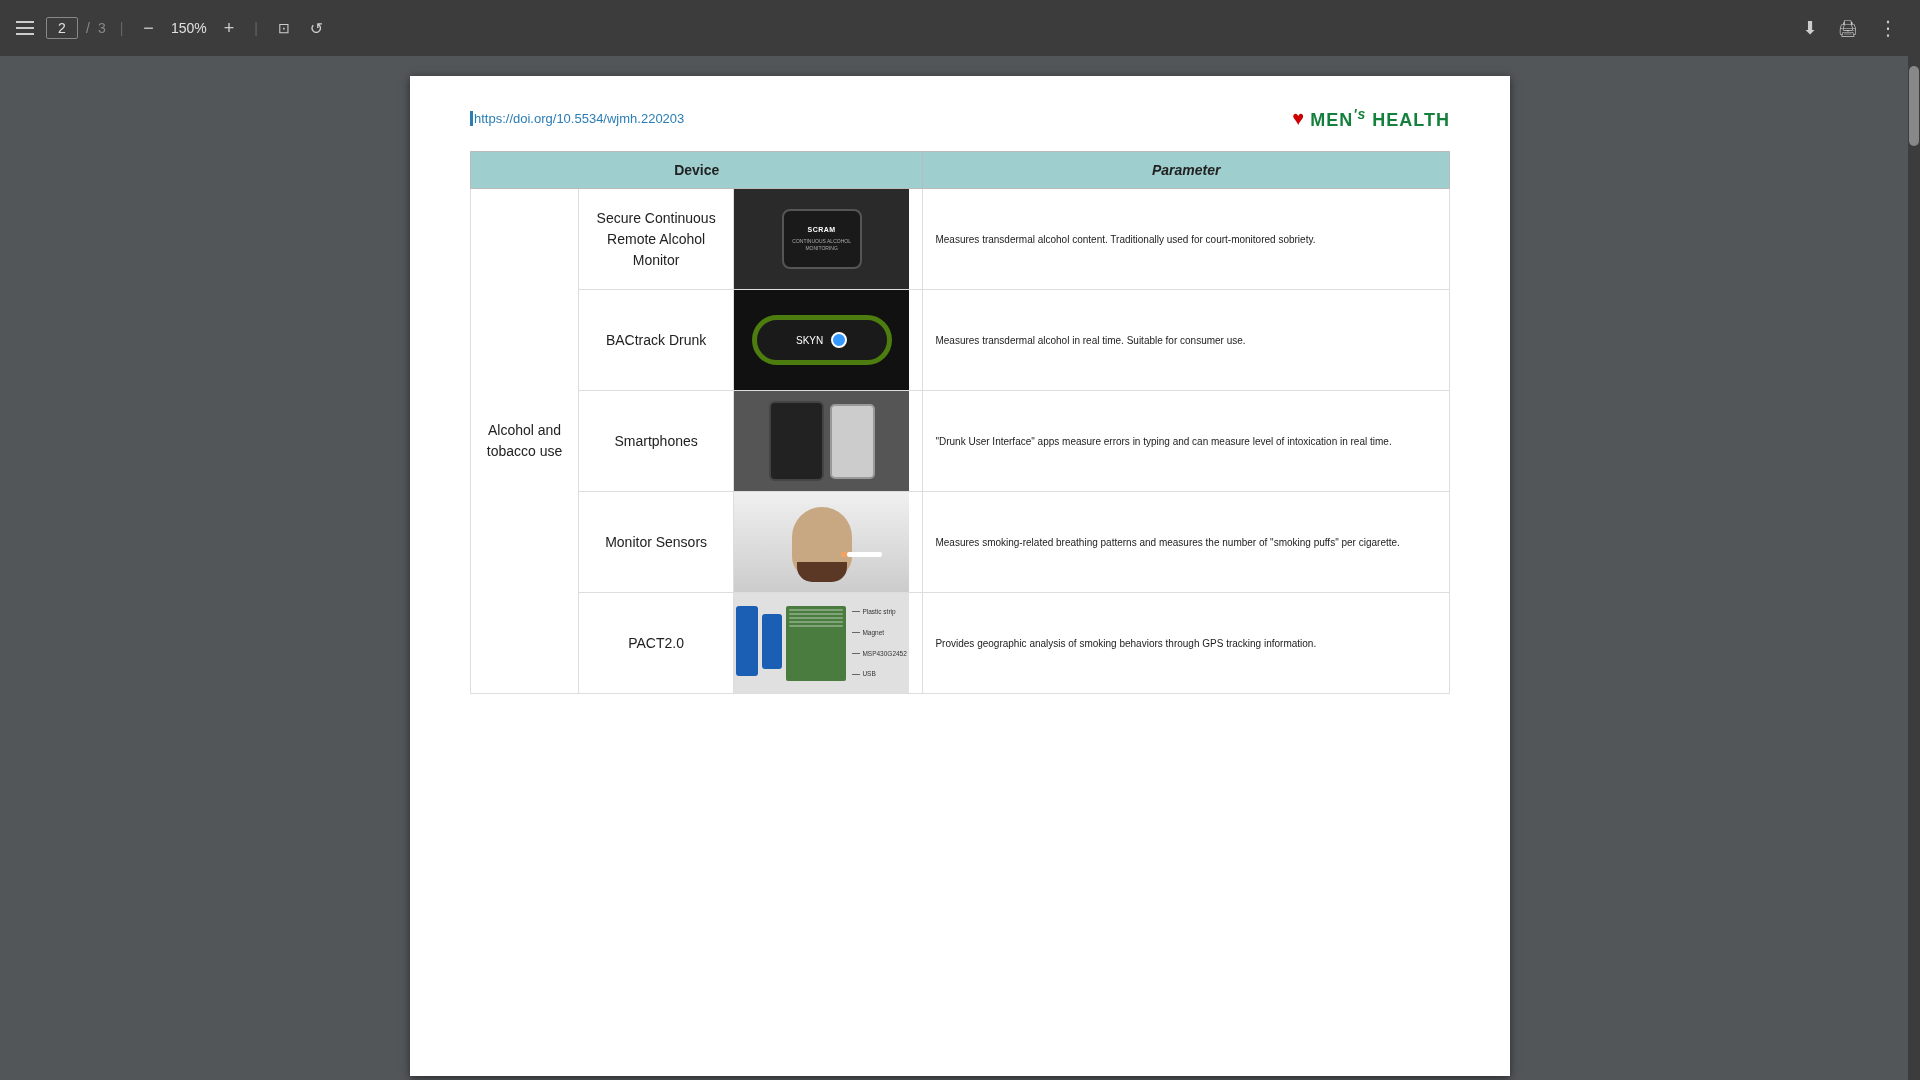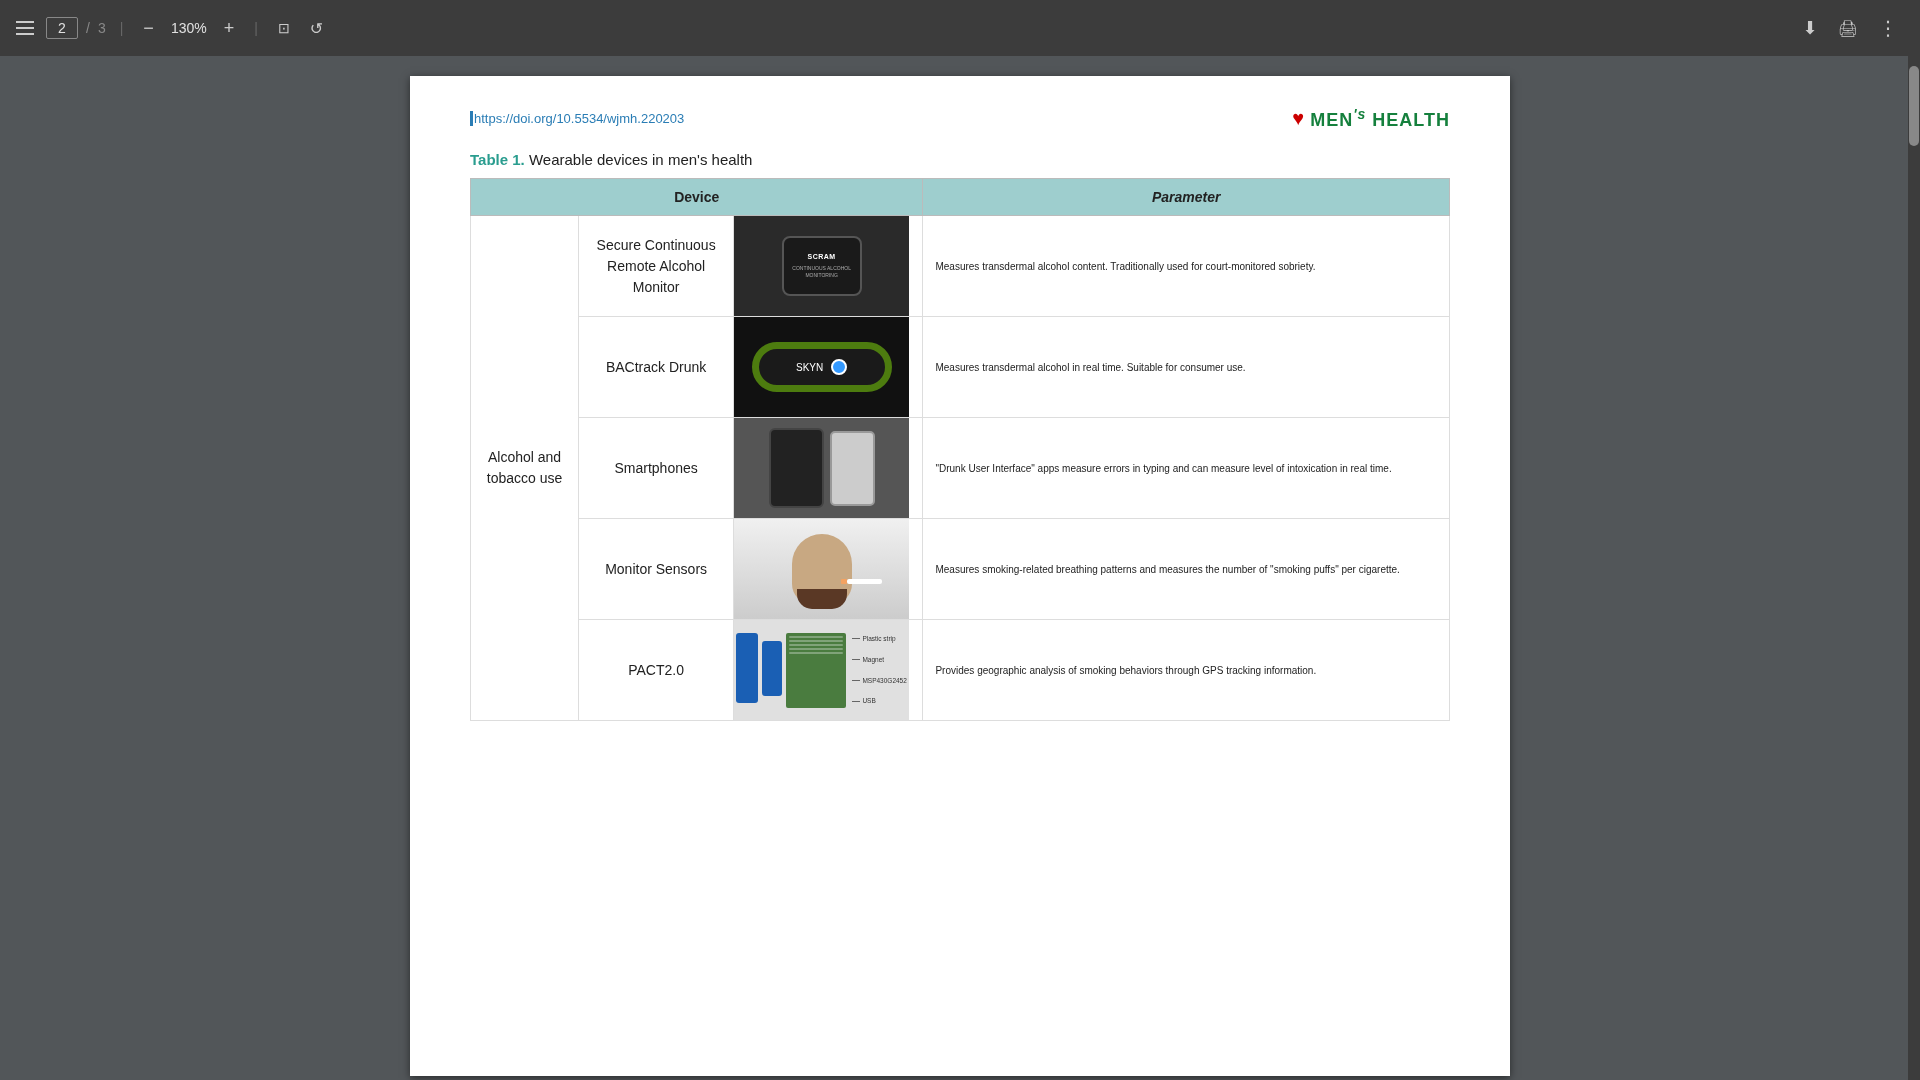--- a/index.html
+++ b/index.html
@@ -257,21 +257,21 @@
     }
     .bactrack-body {
       width: 140px;
       height: 50px;
       background: #1a1a1a;
       border-radius: 25px;
       display: flex;
       align-items: center;
       justify-content: center;
       gap: 8px;
-      border: 7px solid #4d7c0f;
+      border: 5px solid #4d7c0f;
     }
     .bactrack-dot {
       width: 16px;
       height: 16px;
       background: #3399ff;
       border-radius: 50%;
       border: 2px solid #fff;
     }
     .bactrack-text {
       color: #fff;
@@ -442,21 +442,21 @@
   </div>
 
   <div class="toolbar-nav">
     <input class="page-input" type="text" value="2" style="">
     <span class="toolbar-sep">/</span>
     <span class="toolbar-sep">3</span>
 
     <span class="toolbar-sep" style="margin: 0 6px; color:#666">|</span>
 
     <button class="toolbar-btn">−</button>
-    <span class="zoom-value">130%</span>
+    <span class="zoom-value">150%</span>
     <button class="toolbar-btn">+</button>
 
     <span class="toolbar-sep" style="margin: 0 6px; color:#666">|</span>
 
     <button class="toolbar-btn" style="font-size:14px">⊡</button>
     <button class="toolbar-btn" style="font-size:16px">↺</button>
   </div>
 
   <div class="toolbar-right">
     <button class="toolbar-btn" style="font-size:18px">⬇</button>
@@ -469,24 +469,20 @@
   <div class="pdf-page">
 
     <div class="page-header">
       <a class="doi-link">https://doi.org/10.5534/wjmh.220203</a>
       <div class="journal-logo">
         <span class="journal-logo-heart">♥</span>
         <span class="journal-logo-text">MEN<span>'s</span> HEALTH</span>
       </div>
     </div>
 
-    <p class="table-title">
-      <span class="table-title-label">Table 1.</span>
-      <span class="table-title-text"> Wearable devices in men's health</span>
-    </p>
 
     <table class="data-table">
       <thead>
         <tr>
           <th class="header-device" colspan="3">Device</th>
           <th class="header-param">Parameter</th>
         </tr>
       </thead>
       <tbody>
 

